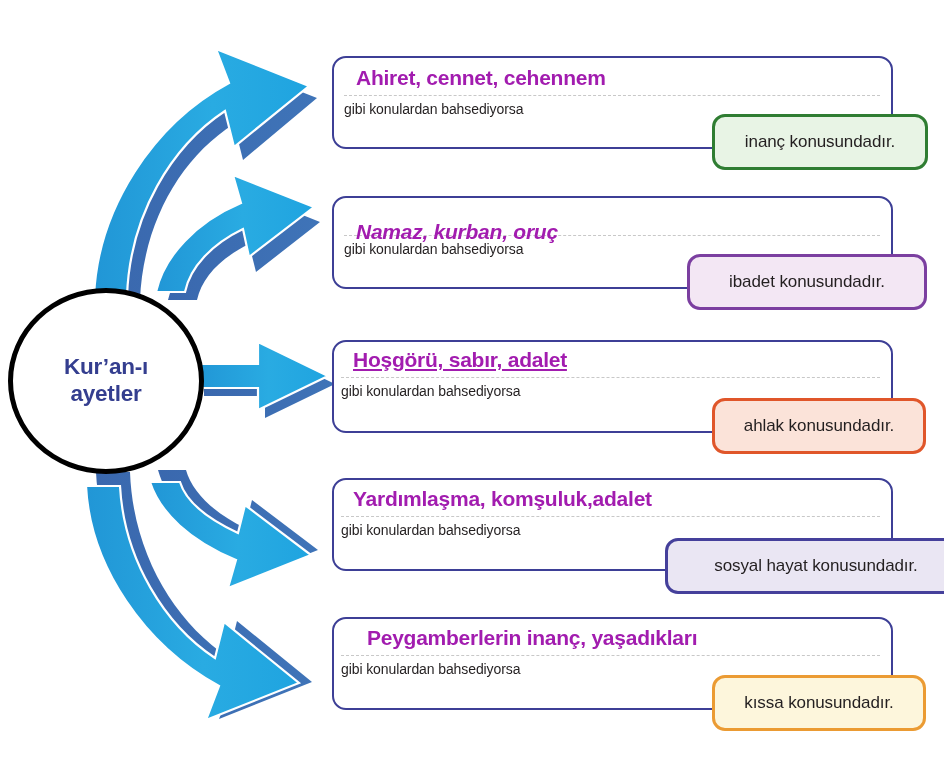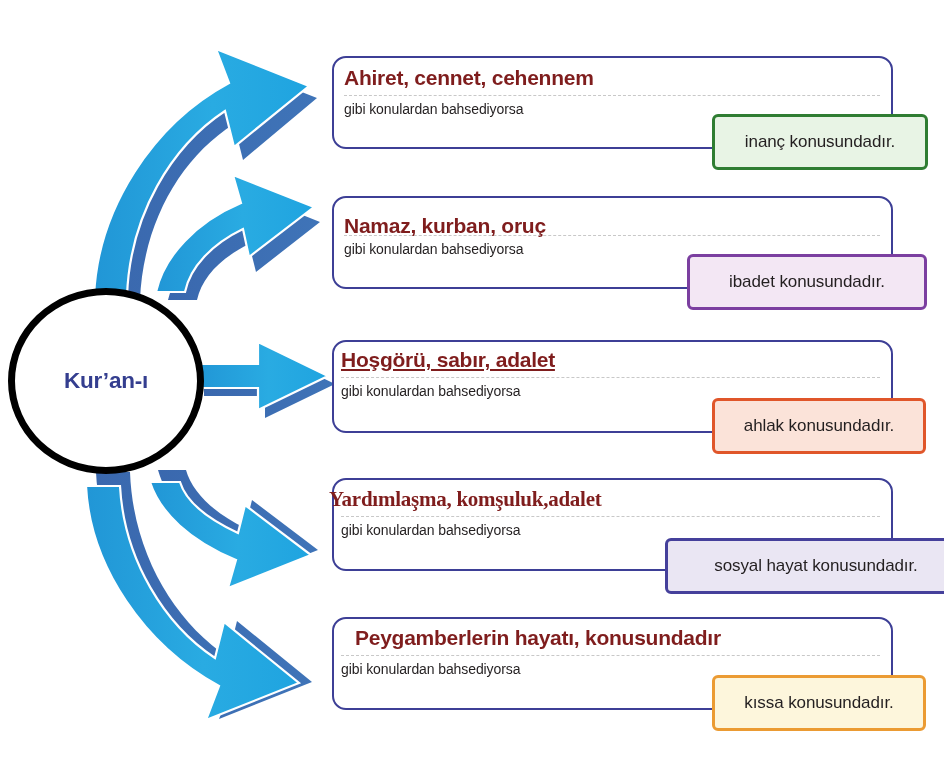--- a/index.html
+++ b/index.html
@@ -22,21 +22,21 @@
     width:944px; height:762px;
     pointer-events:none;
   }
   
   .center-node{
     position:absolute;
     left:8px; top:288px;
     width:196px; height:186px;
     border-radius:50%;
     background:#ffffff;
-    border:7px solid #000000;
+    border:5px solid #000000;
     display:flex;
     align-items:center;
     justify-content:center;
     z-index:6;
   }
   .center-node .label{
     color:#343e8f;
     font-weight:bold;
     font-size:22.5px;
     line-height:1.18;
@@ -47,44 +47,45 @@
   .row{ position:absolute; }
   .main-box{
     position:absolute;
     background:#ffffff;
     border:2.2px solid #3d3f96;
     border-radius:14px;
     z-index:3;
   }
   .topic{
     position:absolute;
-    color:#7f1d1d;
+    color:#a21caf;
     font-weight:bold;
     font-size:21px;
     white-space:nowrap;
     letter-spacing:-0.25px;
     z-index:5;
+    margin-left:12px;
   }
   .dotline{
     position:absolute;
     border-bottom:1.6px dashed #c8c8c8;
     z-index:4;
   }
   .subtext{
     position:absolute;
     color:#231f20;
     font-size:14px;
     white-space:nowrap;
     letter-spacing:-0.1px;
     z-index:5;
   }
   
   .badge{
     position:absolute;
-    border-radius:6px;
+    border-radius:13px;
     border-style:solid;
     border-width:3.4px;
     display:flex;
     align-items:center;
     justify-content:center;
     z-index:7;
     height:56px;
   }
   .badge span{
     font-size:17px;
@@ -141,66 +142,67 @@
       <path d="M96,472 C100,560 156,644 232,685 L219,719 L312,682 L237,621 L228,657
                C175,622 133,554 130,472 Z" fill="url(#gDark)"></path>
       <path d="M86,486 C90,566 144,645 219,686 L206,720 L299,683 L224,622 L215,658
                C165,625 124,560 120,486 Z" fill="url(#gLight)" stroke="#ffffff" stroke-width="2.2"></path>
     </g>
   </svg>
 
   <div class="center-node">
     <div class="label">
       <div>Kur’an-ı</div>
+      <div>ayetler</div>
     </div>
   </div>
 
   <div class="row">
     <div class="main-box" style="left:332px; top:56px; width:561px; height:93px;"></div>
     <div class="topic" style="left:344px; top:66px;">Ahiret, cennet, cehennem</div>
     <div class="dotline" style="left:344px; top:95px; width:536px;"></div>
     <div class="subtext" style="left:344px; top:101px;">gibi konulardan bahsediyorsa</div>
     <div class="badge" style="left:712px; top:114px; width:216px; background:#e8f4e5; border-color:#2f7d32;">
       <span>inanç konusundadır.</span>
     </div>
   </div>
 
   <div class="row">
     <div class="main-box" style="left:332px; top:196px; width:561px; height:93px;"></div>
-    <div class="topic" style="left:344px; top:214px;">Namaz, kurban, oruç</div>
+    <div class="topic" style="left:344px; top:220px;font-style:italic;">Namaz, kurban, oruç</div>
     <div class="dotline" style="left:344px; top:235px; width:536px;"></div>
     <div class="subtext" style="left:344px; top:241px;">gibi konulardan bahsediyorsa</div>
     <div class="badge" style="left:687px; top:254px; width:240px; background:#f3e7f4; border-color:#7b3fa0;">
       <span>ibadet konusundadır.</span>
     </div>
   </div>
 
   <div class="row">
     <div class="main-box" style="left:332px; top:340px; width:561px; height:93px;"></div>
     <div class="topic" style="left:341px; top:348px;text-decoration:underline;">Hoşgörü, sabır, adalet</div>
     <div class="dotline" style="left:341px; top:377px; width:539px;"></div>
     <div class="subtext" style="left:341px; top:383px;">gibi konulardan bahsediyorsa</div>
     <div class="badge" style="left:712px; top:398px; width:214px; background:#fbe3d9; border-color:#e0562a;text-align:center;">
       <span>ahlak konusundadır.</span>
     </div>
   </div>
 
   <div class="row">
     <div class="main-box" style="left:332px; top:478px; width:561px; height:93px;"></div>
-    <div class="topic" style="left:329px; top:487px;font-family:Liberation Serif, serif;">Yardımlaşma, komşuluk,adalet</div>
+    <div class="topic" style="left:341px; top:487px;">Yardımlaşma, komşuluk,adalet</div>
     <div class="dotline" style="left:341px; top:516px; width:539px;"></div>
     <div class="subtext" style="left:341px; top:522px;">gibi konulardan bahsediyorsa</div>
     <div class="badge" style="left:665px; top:538px; width:302px; background:#eae6f3; border-color:#45409b;">
       <span>sosyal hayat konusundadır.</span>
     </div>
   </div>
 
   <div class="row">
     <div class="main-box" style="left:332px; top:617px; width:561px; height:93px;"></div>
-    <div class="topic" style="left:355px; top:626px;">Peygamberlerin hayatı, konusundadır</div>
+    <div class="topic" style="left:355px; top:626px;">Peygamberlerin inanç, yaşadıkları</div>
     <div class="dotline" style="left:341px; top:655px; width:539px;"></div>
     <div class="subtext" style="left:341px; top:661px;">gibi konulardan bahsediyorsa</div>
     <div class="badge" style="left:712px; top:675px; width:214px; background:#fdf6dc; border-color:#eb9b33;">
       <span>kıssa konusundadır.</span>
     </div>
   </div>
 
 </div>
 
 </body></html>

